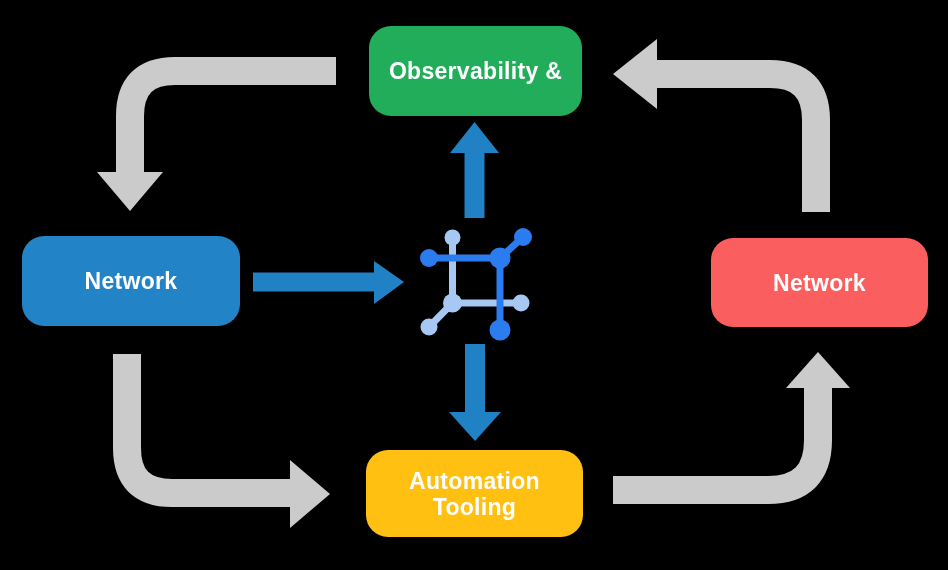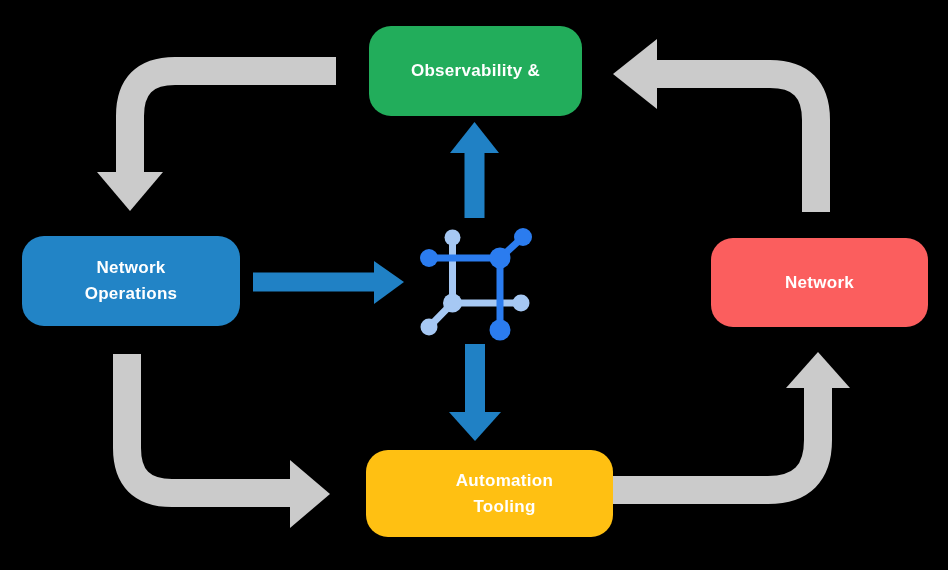--- a/index.html
+++ b/index.html
@@ -3,28 +3,28 @@
 <meta charset="utf-8">
 <style>
   html,body{margin:0;padding:0;background:#000;}
   .stage{
     position:relative;width:948px;height:570px;background:#000000;
     font-family:"Liberation Sans",sans-serif;overflow:hidden;
   }
   .layer{position:absolute;left:0;top:0;}
   .node{
     position:absolute;border-radius:22px;display:flex;flex-direction:column;
-    align-items:center;justify-content:center;color:#ffffff;font-size:17px;
+    align-items:center;justify-content:center;color:#ffffff;font-size:23px;
     font-weight:600;line-height:26px;letter-spacing:.3px;text-align:left;
   }
   .node .line{display:block;}
   #node-observability{left:369px;top:26px;width:213px;height:90px;}
   #node-operations{left:22px;top:236px;width:218px;height:90px;}
   #node-infrastructure{left:711px;top:238px;width:217px;height:89px;}
-  #node-automation{left:366px;top:450px;width:217px;height:87px;padding-left:30px;}
+  #node-automation{left:366px;top:450px;width:217px;height:87px;}
 </style>
 </head>
 <body>
 
 <div class="stage">
 
   <svg class="layer" width="948" height="570" viewBox="0 0 948 570">
 
     <g fill="none">
       <path d="M336,71 L175,71 Q130,71 130,116 L130,174" stroke="#CBCBCB" stroke-width="28"></path>
@@ -84,21 +84,20 @@
       </g>
     </g>
   </svg>
 
   <div class="node" id="node-observability" style="background: rgb(34, 173, 91);">
     <span class="line">Observability &amp;</span>
   </div>
 
   <div class="node" id="node-operations" style="background: rgb(34, 132, 198);">
     <span class="line">Network</span>
-    <span class="line">Operations</span>
   </div>
 
   <div class="node" id="node-infrastructure" style="background: rgb(251, 94, 94);">
     <span class="line">Network</span>
   </div>
 
   <div class="node" id="node-automation" style="background: rgb(255, 192, 18);">
     <span class="line">Automation</span>
     <span class="line">Tooling</span>
   </div>

